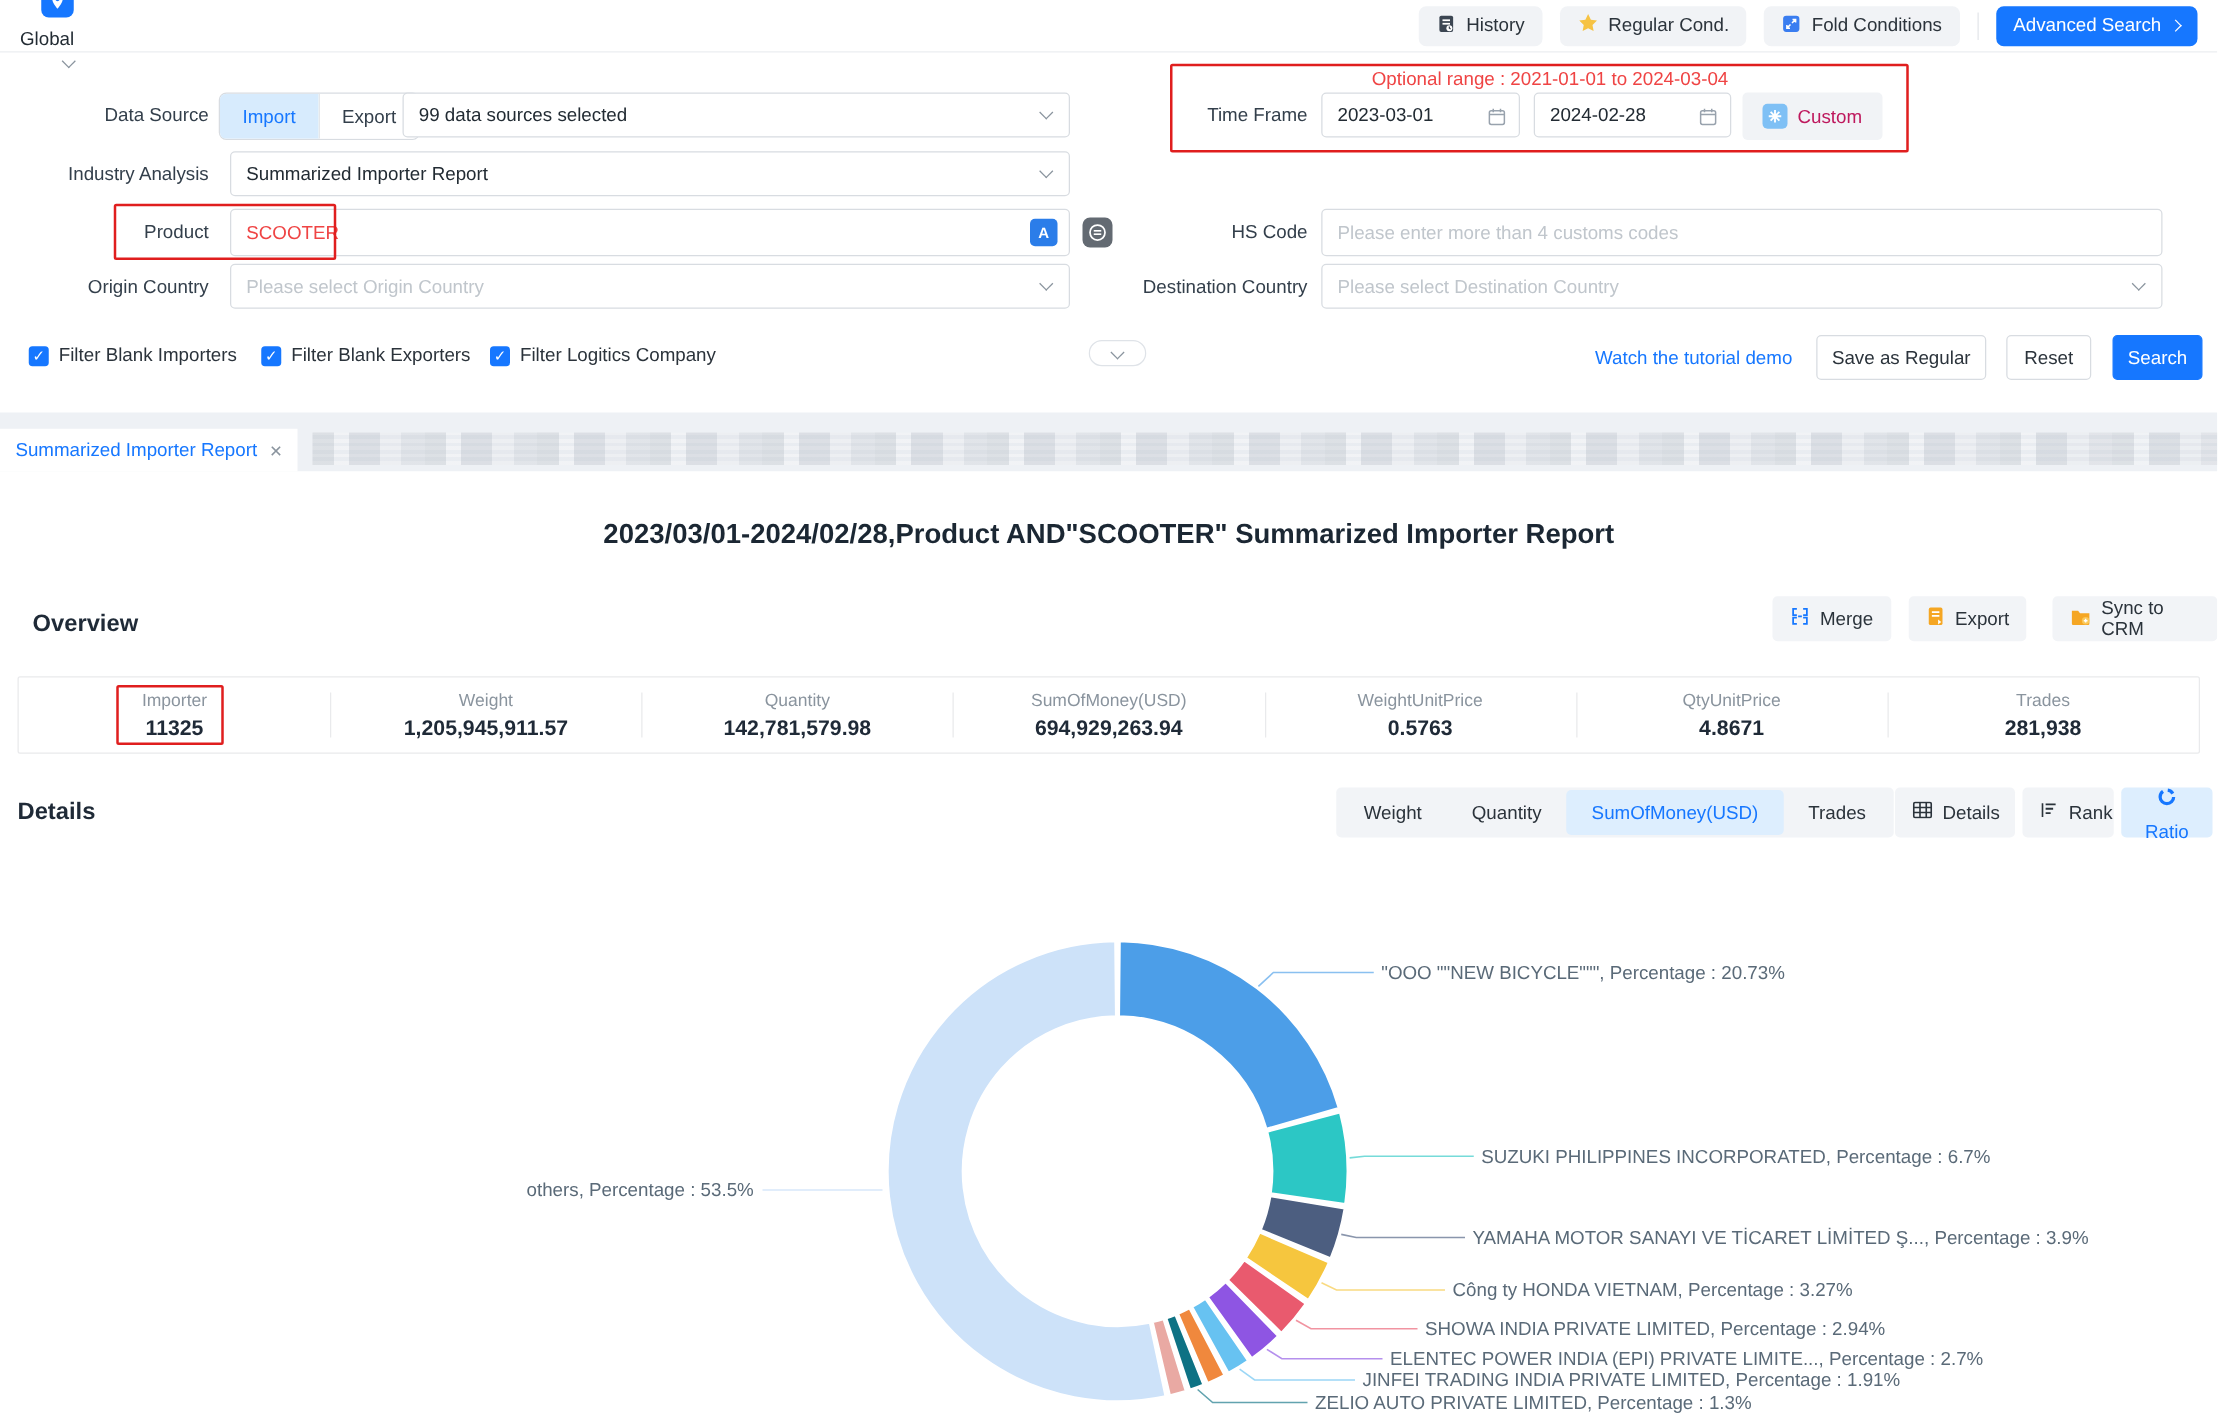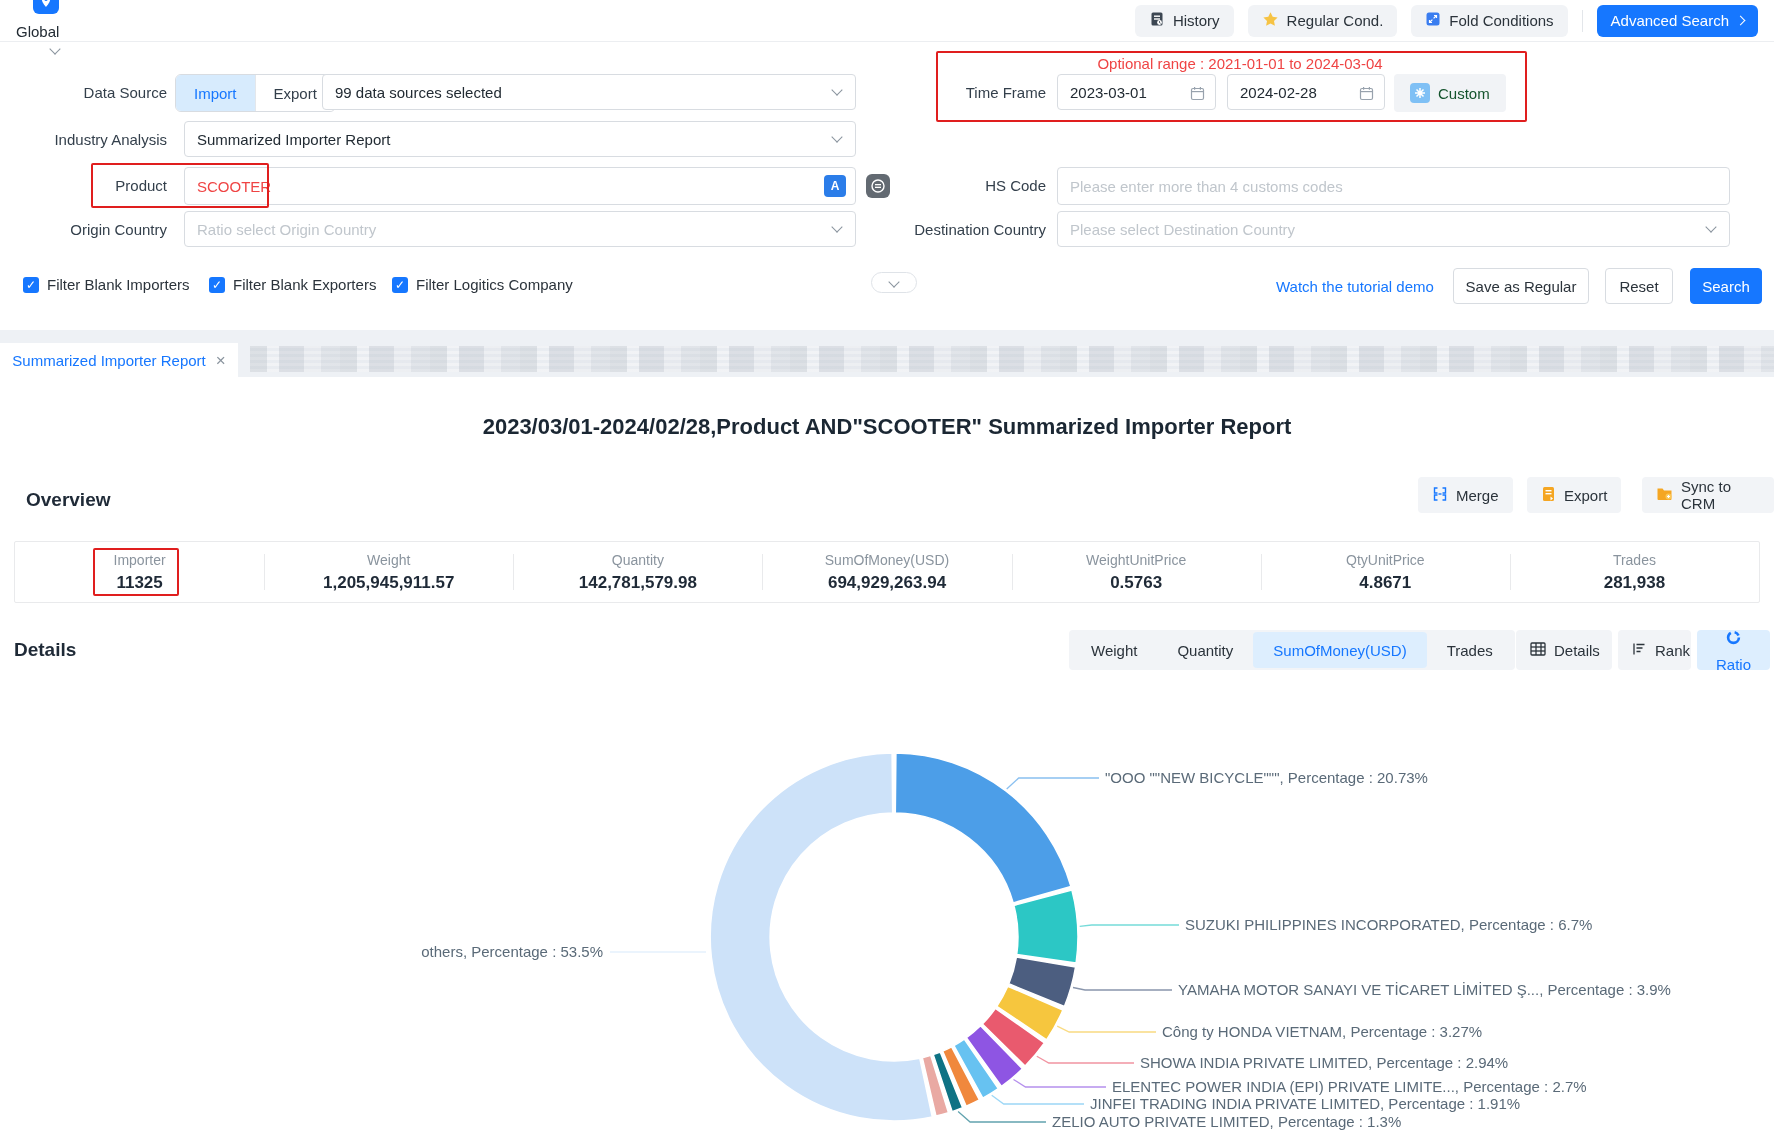--- a/index.html
+++ b/index.html
@@ -32,21 +32,21 @@
   .seg + .seg { border-left:1px solid #e4e7eb; }
   input.ctrl-input { position:absolute; height:38px; border:1px solid #d8dce1; border-radius:4px; background:#fff;
           padding:0 12px; font-size:15px; color:#ef4444; outline:none; font-family:"Liberation Sans",sans-serif; }
   input.ctrl-input::placeholder { color:#c0c6cc; }
   .icon-translate { position:absolute; width:22px; height:22px; background:#2b7de9; border-radius:4px; color:#fff;
           font-size:12px; font-weight:bold; display:flex; align-items:center; justify-content:center; }
   .icon-match { position:absolute; width:24px; height:24px; background:#636a72; border-radius:6px;
           display:flex; align-items:center; justify-content:center; cursor:pointer; }
   .cal-icon { position:absolute; right:10px; top:11px; }
   .custom-btn { position:absolute; height:38px; background:#f1f3f6; border-radius:4px; display:flex; align-items:center;
-          gap:8px; padding:0 16px; font-size:15px; color:#14532d; cursor:pointer; }
+          gap:8px; padding:0 16px; font-size:15px; color:#be185d; cursor:pointer; }
   .custom-ic { width:20px; height:20px; background:#7fc0f5; border-radius:4px; display:flex; align-items:center; justify-content:center; }
   .optional-range { position:absolute; font-size:15px; color:#ef4444; }
   .red-box { position:absolute; border:2px solid #e01e1e; border-radius:2px; pointer-events:none; z-index:5; }
 
   .checkbox-item { position:absolute; display:flex; align-items:center; gap:8px; font-size:15px; color:#2b333b; cursor:pointer; }
   .cb { width:16px; height:16px; background:#1677ff; border-radius:3px; color:#fff; font-size:12px; line-height:16px; text-align:center; }
   .collapse-pill { position:absolute; width:46px; height:21px; border:1px solid #dfe3e8; border-radius:11px; background:#fff;
           display:flex; align-items:center; justify-content:center; cursor:pointer; }
   .link { position:absolute; font-size:15px; color:#1677ff; cursor:pointer; }
   .form-btn { position:absolute; height:36px; border:1px solid #d8dce1; border-radius:4px; background:#fff;
@@ -158,21 +158,21 @@
     <span class="icon-match" style="left:866px; top:174px;">
       <svg width="16" height="16" viewBox="0 0 16 16">
           <circle cx="8" cy="8" r="6" stroke="#fff" stroke-width="1.4" fill="none"></circle>
           <rect x="5" y="6" width="6" height="1.3" fill="#fff"></rect>
           <rect x="5" y="8.7" width="6" height="1.3" fill="#fff"></rect>
         </svg>
     </span>
 
     <div class="form-label" style="left:40px; top:211px; width:127px;">Origin Country</div>
     <div class="ctrl" style="left:184px; top:211px; width:672px;">
-      <span class="placeholder">Ratio select Origin Country</span>
+      <span class="placeholder">Please select Origin Country</span>
       <span class="chev"></span>
     </div>
 
     <div class="optional-range" style="left:990px; top:55px; width:500px; text-align:center;">Optional range :  2021-01-01 to 2024-03-04</div>
 
     <div class="form-label" style="left:906px; top:74px; width:140px;">Time Frame</div>
     <div class="ctrl" style="left:1057px; top:74px; width:159px;">
       <span>2023-03-01</span>
       <span class="cal-icon"><svg width="15" height="15" viewBox="0 0 15 15">
             <rect x="1.5" y="2.5" width="12" height="11" rx="1.5" stroke="#98a2ad" stroke-width="1.2" fill="none"></rect>

